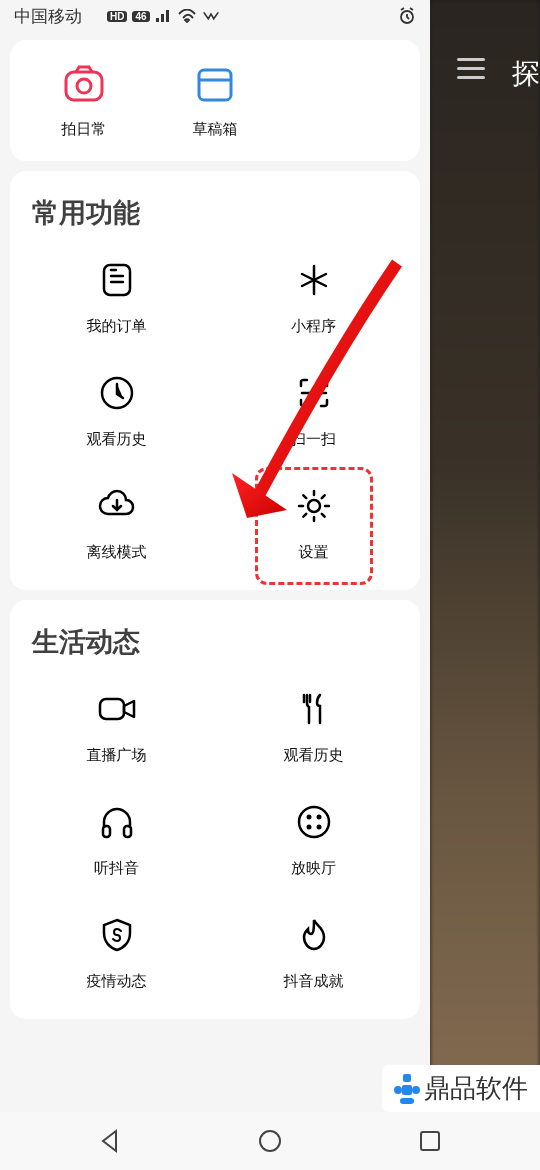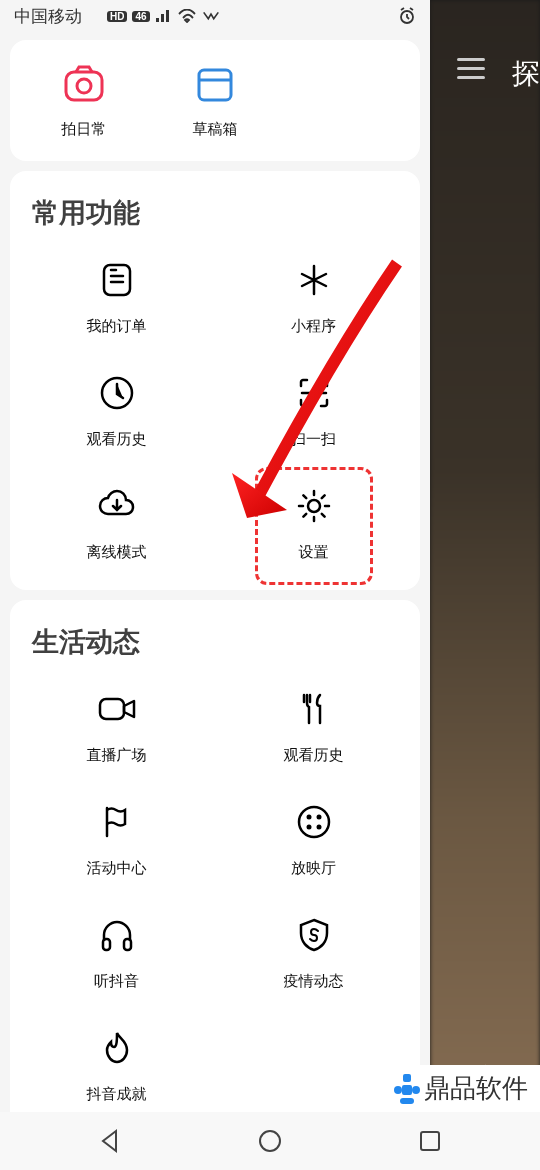--- a/index.html
+++ b/index.html
@@ -255,46 +255,38 @@
         <div class="icon-box">
           <svg width="40" height="40" viewBox="0 0 40 40">
               <path d="M13 6v8c0 3 2 4 2 4v16M10 6v7M16 6v7M26 6c-2 2-3 5-3 8 0 2 1 3 3 3v17" stroke="#000" stroke-width="2.5" fill="none" stroke-linecap="round"></path>
             </svg>
         </div>
         <span class="item-label">观看历史</span>
       </div>
       <div class="item">
         <div class="icon-box">
           <svg width="40" height="40" viewBox="0 0 40 40">
-              <path d="M10 6v28M10 8c3-2 6-2 9 0s6 2 9 0v14c-3 2-6 2-9 0s-6-2-9 0" stroke="#000" stroke-width="2.5" fill="none" stroke-linecap="round"></path>
-            </svg>
-        </div>
-        <span class="item-label">活动中心</span>
+              <path d="M7 26v-6c0-7 6-13 13-13s13 6 13 13v6" stroke="#000" stroke-width="2.5" fill="none"></path>
+              <rect x="6" y="24" width="7" height="11" rx="3" stroke="#000" stroke-width="2.5" fill="none"></rect>
+              <rect x="27" y="24" width="7" height="11" rx="3" stroke="#000" stroke-width="2.5" fill="none"></rect>
+            </svg>
+        </div>
+        <span class="item-label">听抖音</span>
       </div>
       <div class="item">
         <div class="icon-box">
           <svg width="40" height="40" viewBox="0 0 40 40">
               <circle cx="20" cy="20" r="15" stroke="#000" stroke-width="2.5" fill="none"></circle>
               <circle cx="15" cy="15" r="2.5" fill="#000"></circle>
               <circle cx="25" cy="15" r="2.5" fill="#000"></circle>
               <circle cx="15" cy="25" r="2.5" fill="#000"></circle>
               <circle cx="25" cy="25" r="2.5" fill="#000"></circle>
             </svg>
         </div>
         <span class="item-label">放映厅</span>
-      </div>
-      <div class="item">
-        <div class="icon-box">
-          <svg width="40" height="40" viewBox="0 0 40 40">
-              <path d="M7 26v-6c0-7 6-13 13-13s13 6 13 13v6" stroke="#000" stroke-width="2.5" fill="none"></path>
-              <rect x="6" y="24" width="7" height="11" rx="3" stroke="#000" stroke-width="2.5" fill="none"></rect>
-              <rect x="27" y="24" width="7" height="11" rx="3" stroke="#000" stroke-width="2.5" fill="none"></rect>
-            </svg>
-        </div>
-        <span class="item-label">听抖音</span>
       </div>
       <div class="item">
         <div class="icon-box">
           <svg width="40" height="40" viewBox="0 0 40 40">
               <path d="M20 5l13 5v8c0 9-6 15-13 17-7-2-13-8-13-17v-8z" stroke="#000" stroke-width="2.5" fill="none"></path>
               <path d="M20 14c-4 0-4 6 0 6s4 6 0 6c-2 0-3-1-4-2m4-10c2 0 3 1 4 2" stroke="#000" stroke-width="2" fill="none" stroke-linecap="round"></path>
             </svg>
         </div>
         <span class="item-label">疫情动态</span>
       </div>

